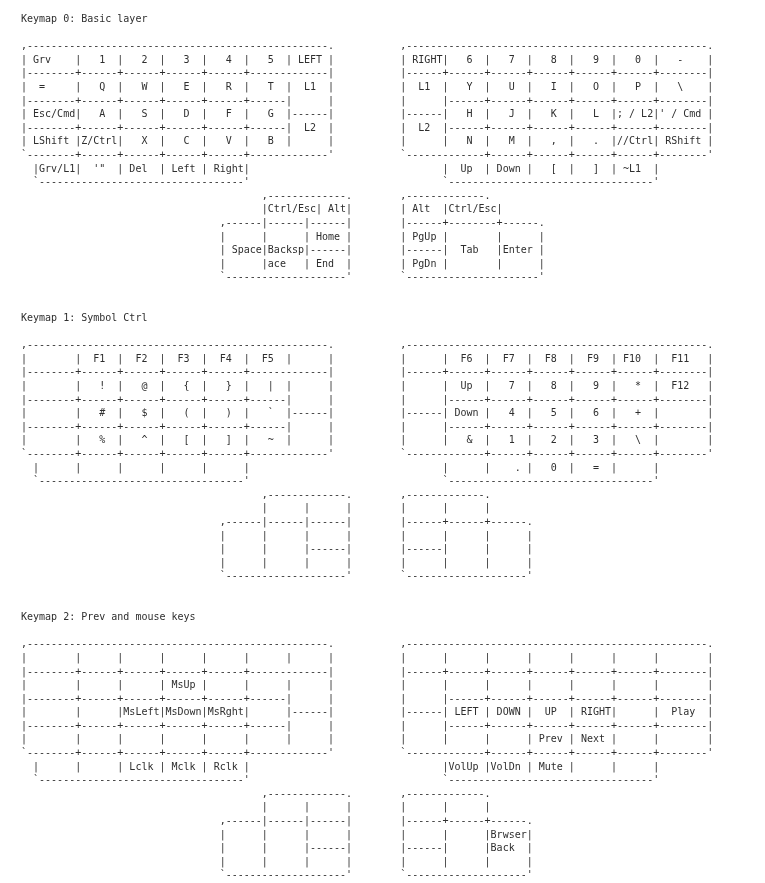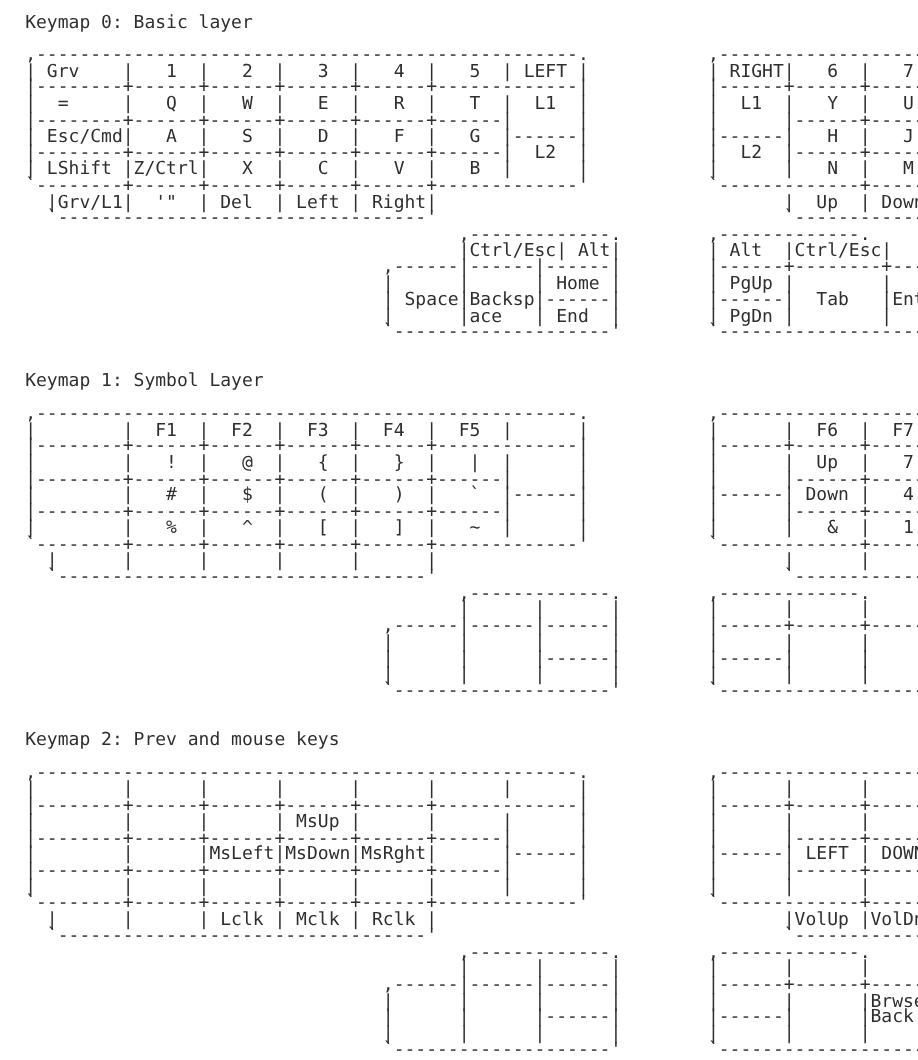--- a/index.html
+++ b/index.html
@@ -7,21 +7,21 @@
     padding: 0;
     background: #ffffff;
   }
   .doc {
     width: 765px;
     height: 883px;
     box-sizing: border-box;
     padding: 12px 0 0 21px;
     background: #ffffff;
     font-family: "DejaVu Sans Mono", "Liberation Mono", monospace;
-    font-size: 15px;
+    font-size: 10px;
     line-height: 13.6px;
     color: #2e2e2e;
     overflow: hidden;
   }
   .km-section { margin: 0; }
   .km-title {
     white-space: pre;
     margin: 0 0 13.6px 0;
     font: inherit;
   }
@@ -53,21 +53,21 @@
                                         ,-------------.        ,-------------.
                                         |Ctrl/Esc| Alt|        | Alt  |Ctrl/Esc|
                                  ,------|------|------|        |------+--------+------.
                                  |      |      | Home |        | PgUp |        |      |
                                  | Space|Backsp|------|        |------|  Tab   |Enter |
                                  |      |ace   | End  |        | PgDn |        |      |
                                  `--------------------'        `----------------------'</pre>
   </div>
 
   <div class="km-section">
-    <div class="km-title">Keymap 1: Symbol Layer</div>
+    <div class="km-title">Keymap 1: Symbol Ctrl</div>
     <pre class="km-art">,--------------------------------------------------.           ,--------------------------------------------------.
 |        |  F1  |  F2  |  F3  |  F4  |  F5  |      |           |      |  F6  |  F7  |  F8  |  F9  | F10  |  F11   |
 |--------+------+------+------+------+-------------|           |------+------+------+------+------+------+--------|
 |        |   !  |   @  |   {  |   }  |   |  |      |           |      |  Up  |   7  |   8  |   9  |   *  |  F12   |
 |--------+------+------+------+------+------|      |           |      |------+------+------+------+------+--------|
 |        |   #  |   $  |   (  |   )  |   `  |------|           |------| Down |   4  |   5  |   6  |   +  |        |
 |--------+------+------+------+------+------|      |           |      |------+------+------+------+------+--------|
 |        |   %  |   ^  |   [  |   ]  |   ~  |      |           |      |   &amp;  |   1  |   2  |   3  |   \  |        |
 `--------+------+------+------+------+-------------'           `-------------+------+------+------+------+--------'
   |      |      |      |      |      |                                |      |    . |   0  |   =  |      |

